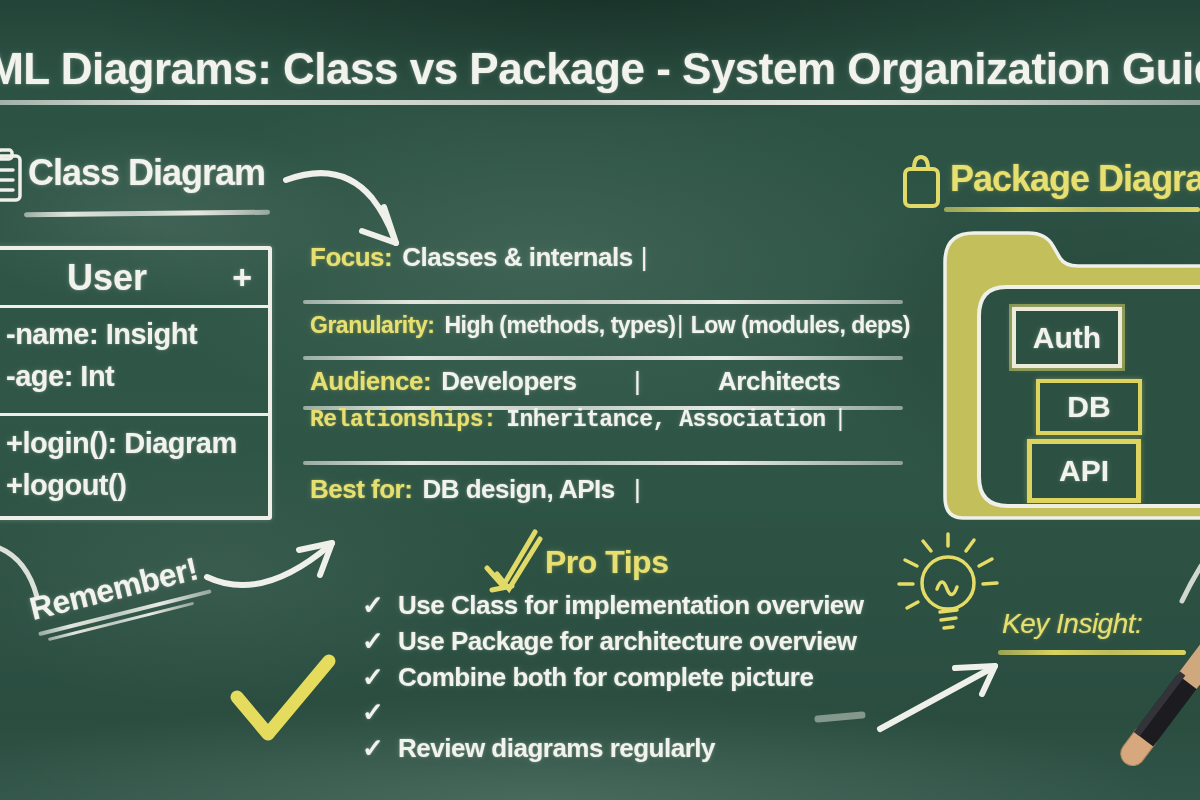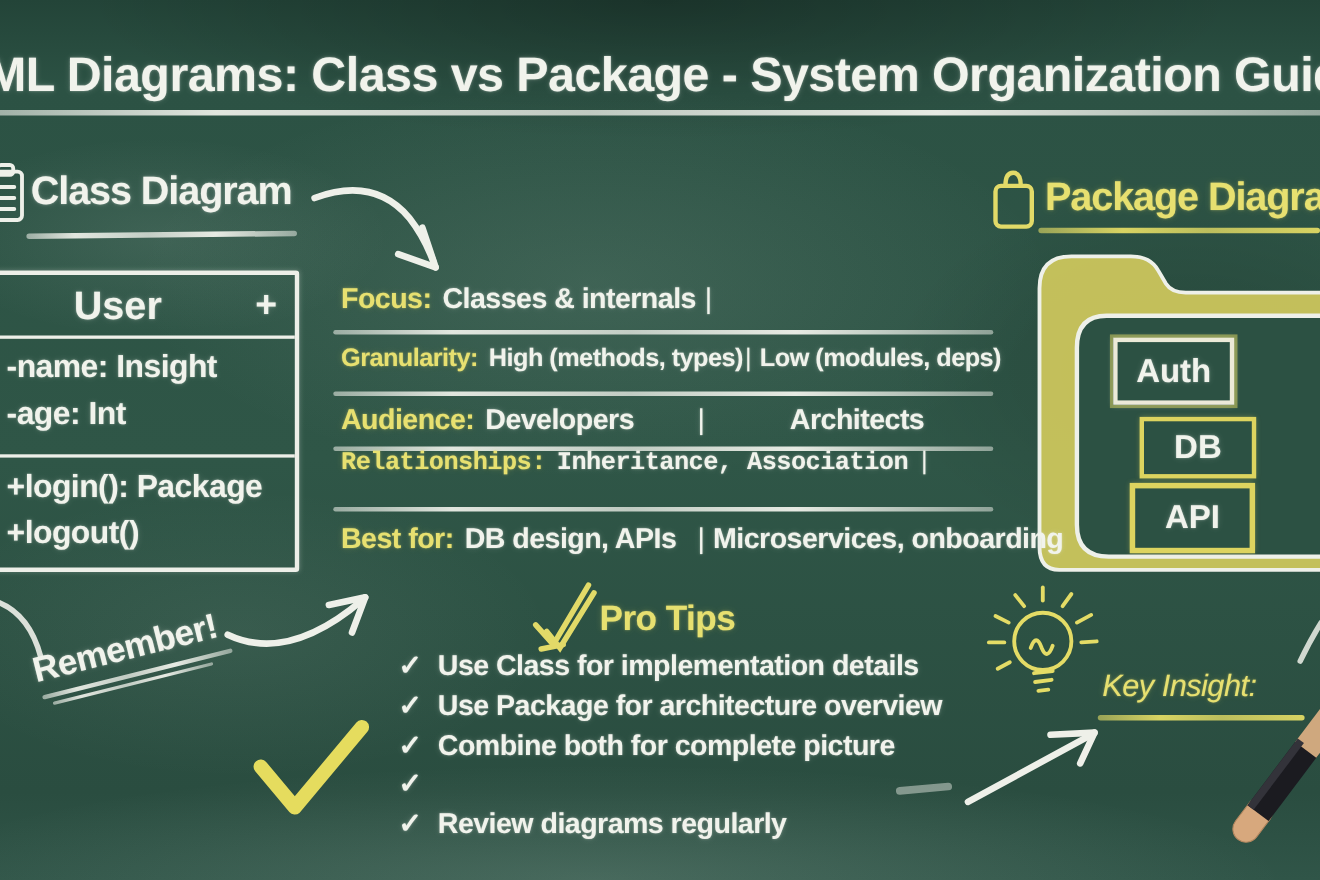--- a/index.html
+++ b/index.html
@@ -168,26 +168,26 @@
   <div class="abs uml-box">
     <div class="uml-head">
       <span class="uml-name chalk-w">User</span>
       <span class="uml-plus chalk-w">+</span>
     </div>
     <div class="uml-attrs">
       <div class="uml-line chalk-w">-name: Insight</div>
       <div class="uml-line chalk-w">-age: Int</div>
     </div>
     <div class="uml-methods">
-      <div class="uml-line chalk-w">+login(): Package</div>
+      <div class="uml-line chalk-w">+login(): Diagram</div>
       <div class="uml-line chalk-w">+logout()</div>
     </div>
   </div>
 
-  <div class="cmp-row cmp-lg" style="top:256px;">
+  <div class="cmp-row cmp-lg" style="top:242px;">
     <span class="cmp-main"><span class="cmp-label chalk-y">Focus:</span><span class="chalk-w">Classes &amp; internals</span></span>
     <span class="cmp-bar chalk-w">|</span>
   </div>
   <div class="chalk-line" style="left:303px;top:300px;width:600px;height:4px;"></div>
 
   <div class="cmp-row cmp-sm" style="top:312px;">
     <span class="cmp-main"><span class="cmp-label chalk-y">Granularity:</span><span class="chalk-w">High (methods, types)</span></span>
     <span class="cmp-bar chalk-w">|</span>
     <span class="cmp-right chalk-w">Low (modules, deps)</span>
   </div>
@@ -202,35 +202,34 @@
 
   <div class="cmp-row cmp-sm" style="top:407px;font-family:Liberation Mono, monospace;">
     <span class="cmp-main"><span class="cmp-label chalk-y">Relationships:</span><span class="chalk-w">Inheritance, Association</span></span>
     <span class="cmp-bar chalk-w">|</span>
   </div>
   <div class="chalk-line" style="left:303px;top:461px;width:600px;height:4px;"></div>
 
   <div class="cmp-row cmp-lg" style="top:474px;">
     <span class="cmp-main"><span class="cmp-label chalk-y">Best for:</span><span class="chalk-w">DB design, APIs</span></span>
     <span class="cmp-bar chalk-w">|</span>
-    <span class="cmp-right chalk-w">Microservices, onboarding</span>
   </div>
 
   <div class="abs section-heading chalk-y" style="left:950px;top:158px;">Package Diagram</div>
   <div class="chalk-line yellow" style="left:944px;top:207px;width:256px;height:5px;"></div>
 
   <div class="pkg-box pkg-db chalk-w">DB</div>
   <div class="pkg-box pkg-auth chalk-w">Auth</div>
   <div class="pkg-box pkg-api chalk-w">API</div>
 
   <div class="abs protips-heading chalk-y">Pro Tips</div>
 
   <div class="tip-row" style="top:590px;">
     <span class="tip-check chalk-w">✓</span>
-    <span class="chalk-w">Use Class for implementation details</span>
+    <span class="chalk-w">Use Class for implementation overview</span>
   </div>
   <div class="tip-row" style="top:626px;">
     <span class="tip-check chalk-w">✓</span>
     <span class="chalk-w">Use Package for architecture overview</span>
   </div>
   <div class="tip-row" style="top:662px;">
     <span class="tip-check chalk-w">✓</span>
     <span class="chalk-w">Combine both for complete picture</span>
   </div>
   <div class="tip-row" style="top:697px;">

